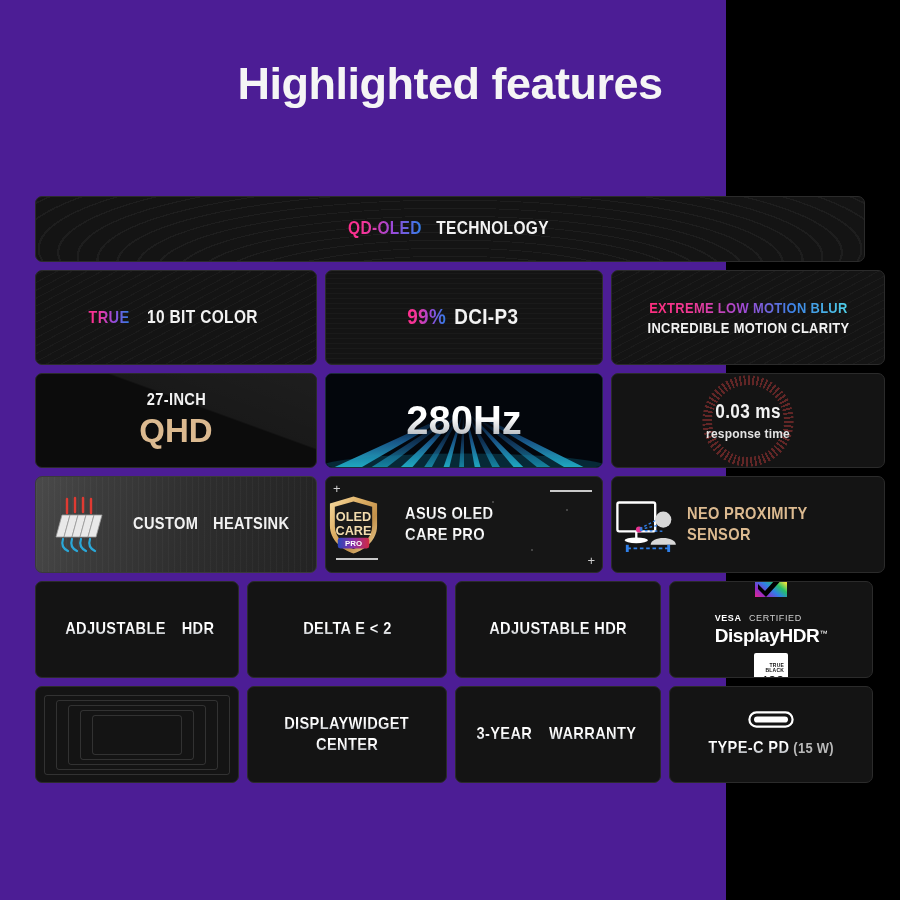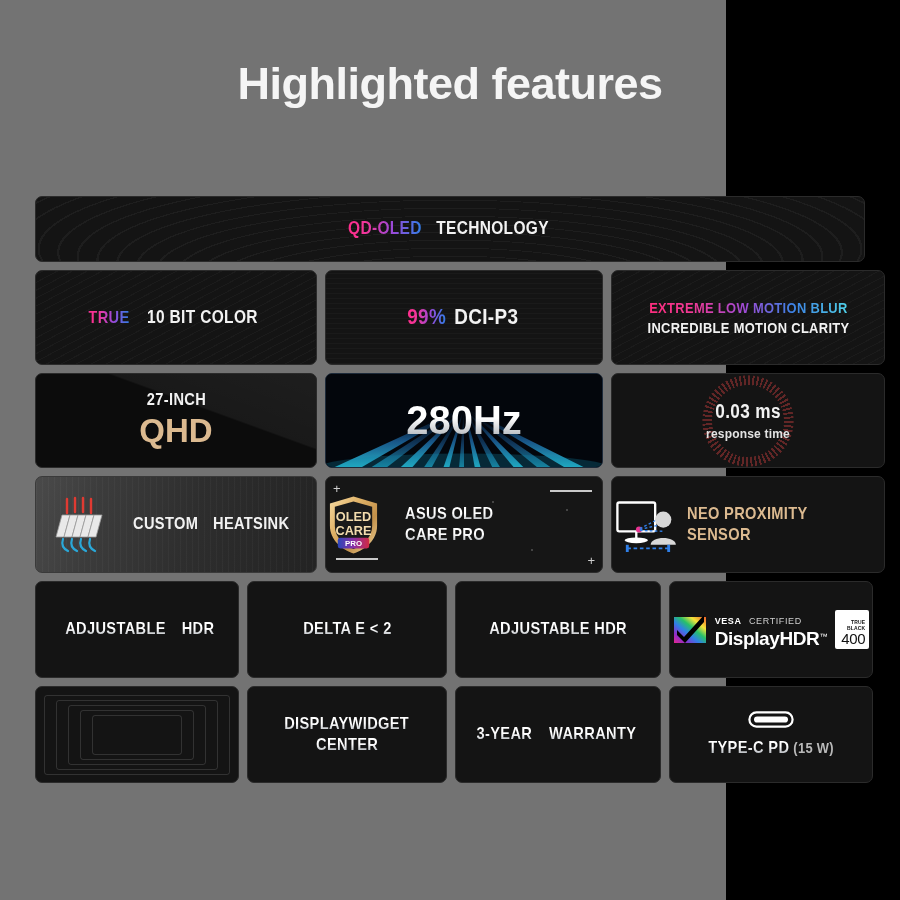--- a/index.html
+++ b/index.html
@@ -2,21 +2,21 @@
 <html><head>
 <meta charset="utf-8">
 <style>
   * { box-sizing: border-box; margin: 0; padding: 0; }
   html, body {
     width: 900px; height: 900px;
     background: #000;
     font-family: "Liberation Sans", sans-serif;
     overflow: hidden;
   }
-  .page { width: 726px; height: 900px; position: relative; background: #737373; }
+  .page { width: 726px; height: 900px; position: relative; background: #4c1d95; }
 
   .page-title {
     position: absolute;
     top: 58px; left: 0; width: 900px;
     text-align: center;
     color: #f5f5f5;
     font-size: 45px;
     font-weight: 700;
     letter-spacing: -0.5px;
   }
@@ -155,21 +155,21 @@
   .fs17 { font-size: 17px; }
   .fs18 { font-size: 18px; }
   .fs20 { font-size: 20px; }
   .fs22 { font-size: 22px; }
   .fs33 { font-size: 33px; }
   .fs40 { font-size: 40px; }
   .small-sub { font-size: 12px; font-weight: 700; color: #e3e3e3; letter-spacing: 0.2px; }
 
   .vesa-badge {
     display: flex; align-items: center; gap: 8px;
-    position: relative; z-index: 3;
+    position: relative; z-index: 3; flex-direction: column;
   }
   .truebox {
     background: #fff; color: #111; border-radius: 2px;
     padding: 10px 4px 3px 4px; text-align: right; min-width: 34px;
   }
   .truebox .tb1 { font-size: 5px; font-weight: 700; line-height: 1.05; letter-spacing: 0.2px; }
   .truebox .tb2 { font-size: 15px; font-weight: 400; line-height: 1; letter-spacing: -0.3px; }
 </style>
 </head>
 <body>

